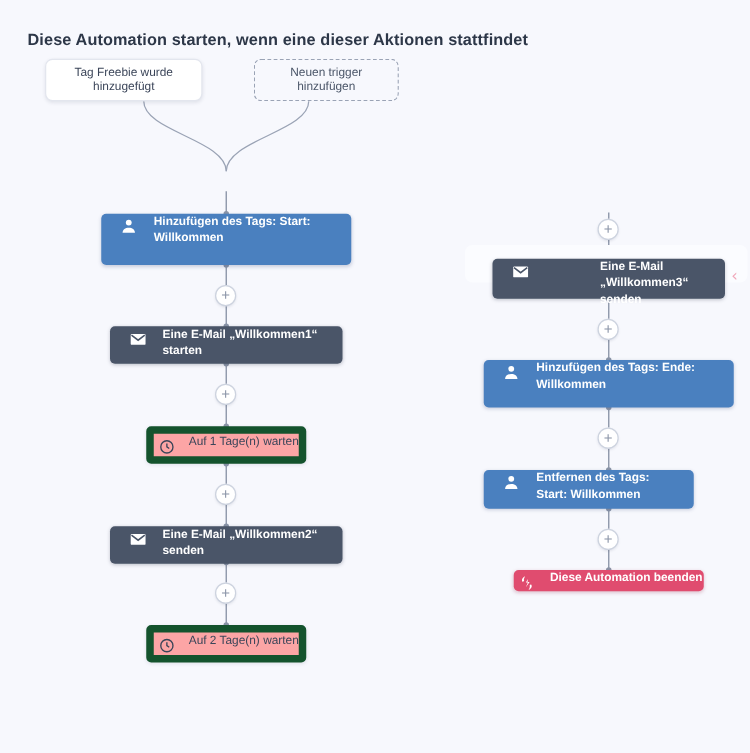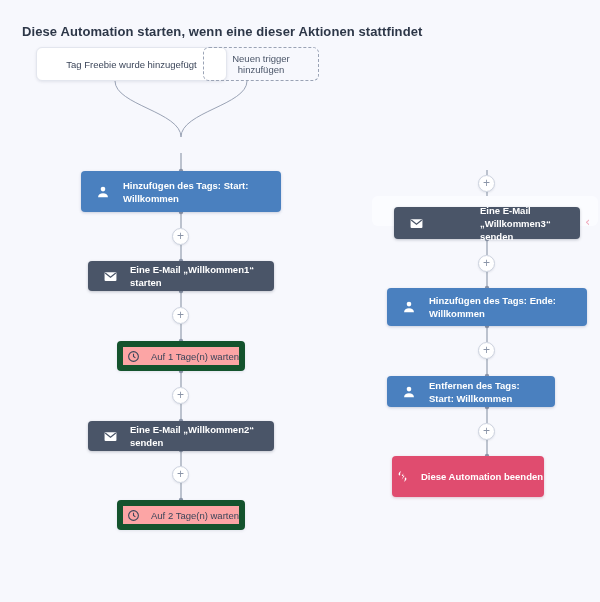--- a/index.html
+++ b/index.html
@@ -70,21 +70,20 @@
     position: absolute;
     background: #fbfcff;
     border-radius: 6px;
   }
 
   
   .node {
     position: absolute;
     box-sizing: border-box;
     display: flex;
-    align-items: center;
     border-radius: 4px;
     font-size: 9.5px;
     line-height: 13px;
   }
   .node .nicon {
     flex: 0 0 auto;
     width: 20px;
     height: 20px;
     margin-left: 12px;
     margin-right: 10px;
@@ -205,21 +204,21 @@
       <circle cx="487" cy="288" r="2.2"></circle>
       <circle cx="487" cy="326" r="2.2"></circle>
       <circle cx="487" cy="376" r="2.2"></circle>
       <circle cx="487" cy="407" r="2.2"></circle>
       <circle cx="487" cy="456" r="2.2"></circle>
     </g>
   </svg>
 
   <div class="heading">Diese Automation starten, wenn eine dieser Aktionen stattfindet</div>
 
-  <div class="trigger solid" style="left:36px; top:47px; width:191px; height:34px;">
+  <div class="trigger solid" style="left:36px; top:47px; width:126px; height:34px;">
     <span>Tag Freebie wurde hinzugefügt</span>
   </div>
   <div class="trigger dashed" style="left:203px; top:47px; width:116px; height:34px;">
     <span>Neuen trigger hinzufügen</span>
   </div>
 
   <div class="subpanel" style="left:372px; top:196px; width:226px; height:30px;"></div>
 
   <div class="node tag" style="left:81px; top:171px; width:200px; height:41px;">
     <span class="nicon">
@@ -330,21 +329,21 @@
         <path d="M3.5 21c0-4.4 3.8-7 8.5-7s8.5 2.6 8.5 7z"></path>
       </svg>
     </span>
     <span class="nlabel">Entfernen des Tags: Start: Willkommen</span>
   </div>
 
   <div class="plus" style="left:478px; top:423px;">
     <span>+</span>
   </div>
 
-  <div class="node endnode" style="left:392px; top:456px; width:152px; height:41px;">
+  <div class="node endnode" style="left:411px; top:456px; width:152px; height:17px;">
     <span class="nicon">
       <svg width="13" height="13" viewBox="0 0 24 24" fill="#ffffff">
         <path d="M9.5 2 C5 4 3.5 8 6 10.5 L8 8.5 C7 7 8 4.5 9.5 2 Z"></path>
         <path d="M14.5 22 C19 20 20.5 16 18 13.5 L16 15.5 C17 17 16 19.5 14.5 22 Z"></path>
         <path d="M13.5 6 L10.5 11 L13.5 11 L10.5 18 L16 10.5 L13 10.5 Z"></path>
       </svg>
     </span>
     <span class="nlabel">Diese Automation beenden</span>
   </div>
 

